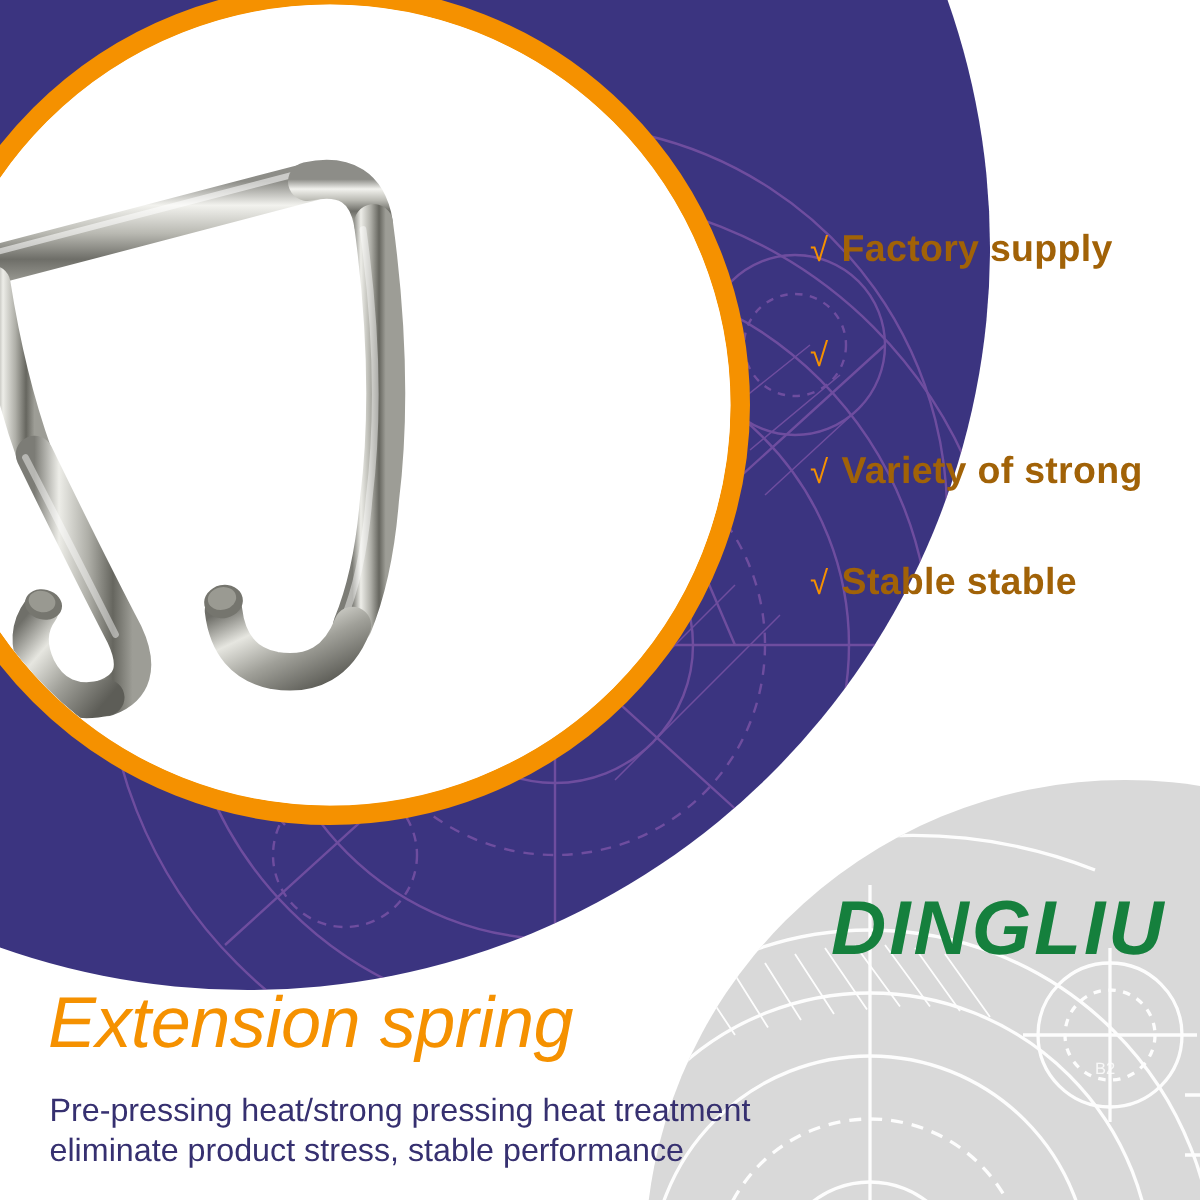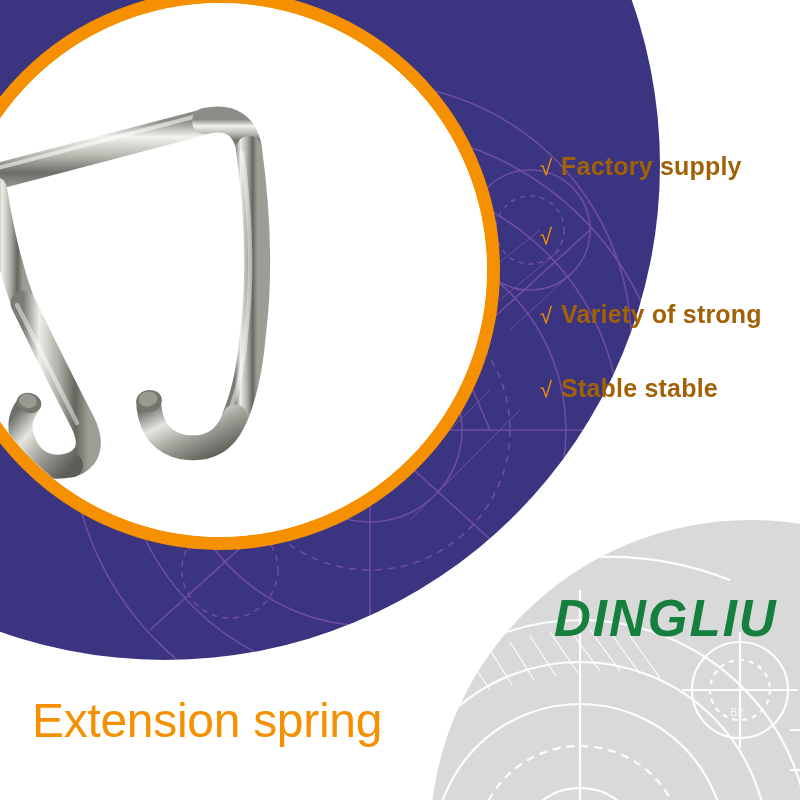--- a/index.html
+++ b/index.html
@@ -90,26 +90,27 @@
     font-weight:bold;
     letter-spacing:2px;
     color:#15803d;
     user-select:none;
     margin-left:24px;
   }
 
   
   .title{
     position:absolute;
-    left:32px; top:693px;
+    left:32px; top:655px;
     font-size:48px;
     color:#f59100;
     font-weight:400;
     letter-spacing:-.3px;
     white-space:nowrap;
+    font-style:italic;
   }
   .subtitle{
     position:absolute;
     left:33px; top:727px;
     font-size:21.5px;
     color:#363070;
     line-height:1.27;
     white-space:pre-line;
   }
 </style>
@@ -249,14 +250,16 @@
     </div>
     <div class="feature-row">
       <span class="feature-check">√</span>
       <span class="feature-label">Stable stable</span>
     </div>
   </div>
 
   <div class="watermark">DINGLIU</div>
 
   <div class="title">Extension spring</div>
+  <div class="subtitle">Pre-pressing heat/strong pressing heat treatment
+eliminate product stress, stable performance</div>
 
 </div>
 
 </body></html>

